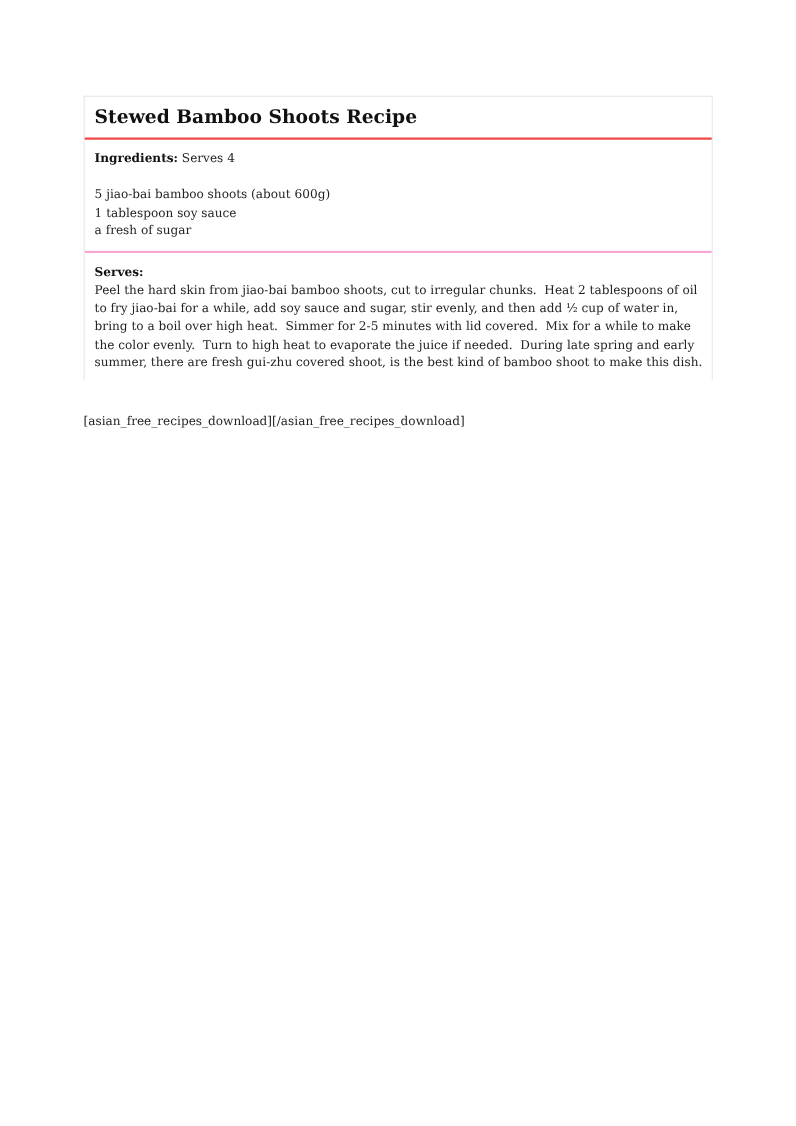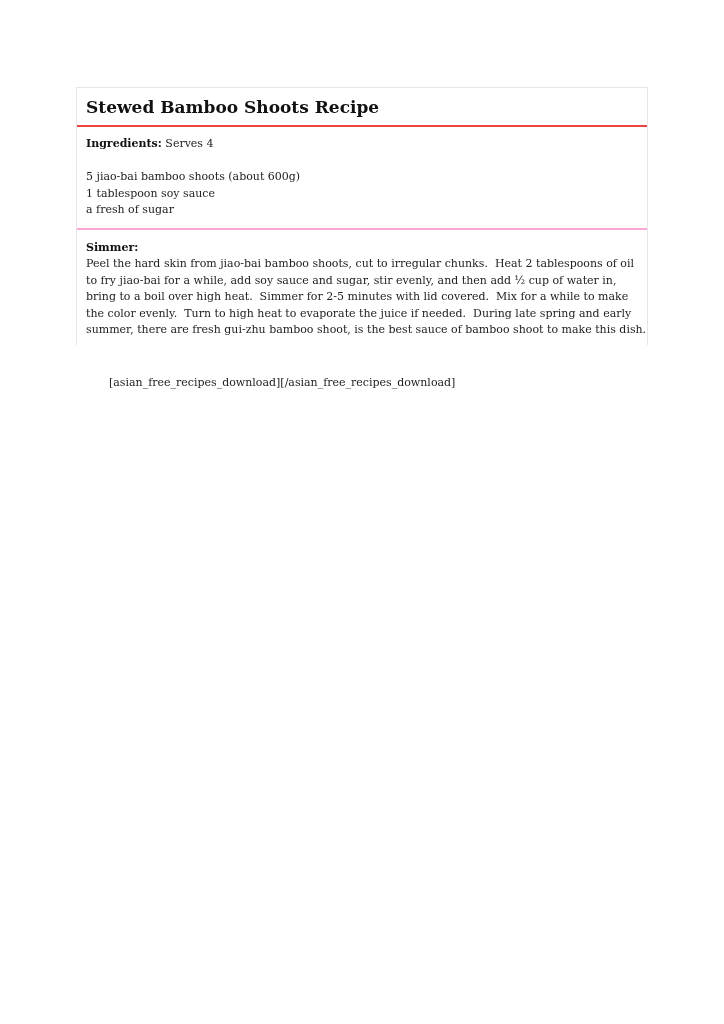--- a/index.html
+++ b/index.html
@@ -14,40 +14,40 @@
     border-bottom: 2px solid #ef4444;
   }
   .section { padding: 9px 9px 8px 9px; font-size: 11px; line-height: 16.5px; }
   .section.ingredients { border-bottom: 2px solid #f9a8d4; padding-bottom: 9px; }
   .section.method { padding-top: 10px; padding-bottom: 6px; }
   .label { font-weight: bold; color: #111; }
   .line { display: block; }
   .spacer { display: block; height: 16.5px; }
   .shortcode {
     position: absolute; left: 76px; top: 375px;
-    font-size: 11px; line-height: 16px; color: #222; margin-left: 33px;
+    font-size: 11px; line-height: 16px; color: #222;
   }
 </style>
 </head>
 <body>
 
 <div class="recipe-box">
   <div class="recipe-title">Stewed Bamboo Shoots Recipe</div>
 
   <div class="section ingredients">
     <span class="line"><span class="label">Ingredients:</span><span style="white-space:pre"> Serves 4</span></span>
     <span class="spacer"></span>
     <span class="line">5 jiao-bai bamboo shoots (about 600g)</span>
     <span class="line">1 tablespoon soy sauce</span>
     <span class="line">a fresh of sugar</span>
   </div>
 
   <div class="section method">
-    <span class="line label">Simmer:</span>
+    <span class="line label">Serves:</span>
     <span class="line" style="white-space:pre">Peel the hard skin from jiao-bai bamboo shoots, cut to irregular chunks.  Heat 2 tablespoons of oil</span>
     <span class="line" style="white-space:pre">to fry jiao-bai for a while, add soy sauce and sugar, stir evenly, and then add ½ cup of water in,</span>
     <span class="line" style="white-space:pre">bring to a boil over high heat.  Simmer for 2-5 minutes with lid covered.  Mix for a while to make</span>
     <span class="line" style="white-space:pre">the color evenly.  Turn to high heat to evaporate the juice if needed.  During late spring and early</span>
-    <span class="line" style="white-space:pre">summer, there are fresh gui-zhu bamboo shoot, is the best sauce of bamboo shoot to make this dish.</span>
+    <span class="line" style="white-space:pre">summer, there are fresh gui-zhu covered shoot, is the best kind of bamboo shoot to make this dish.</span>
   </div>
 </div>
 
 <div class="shortcode">[asian_free_recipes_download][/asian_free_recipes_download]</div>
 
 </body></html>

